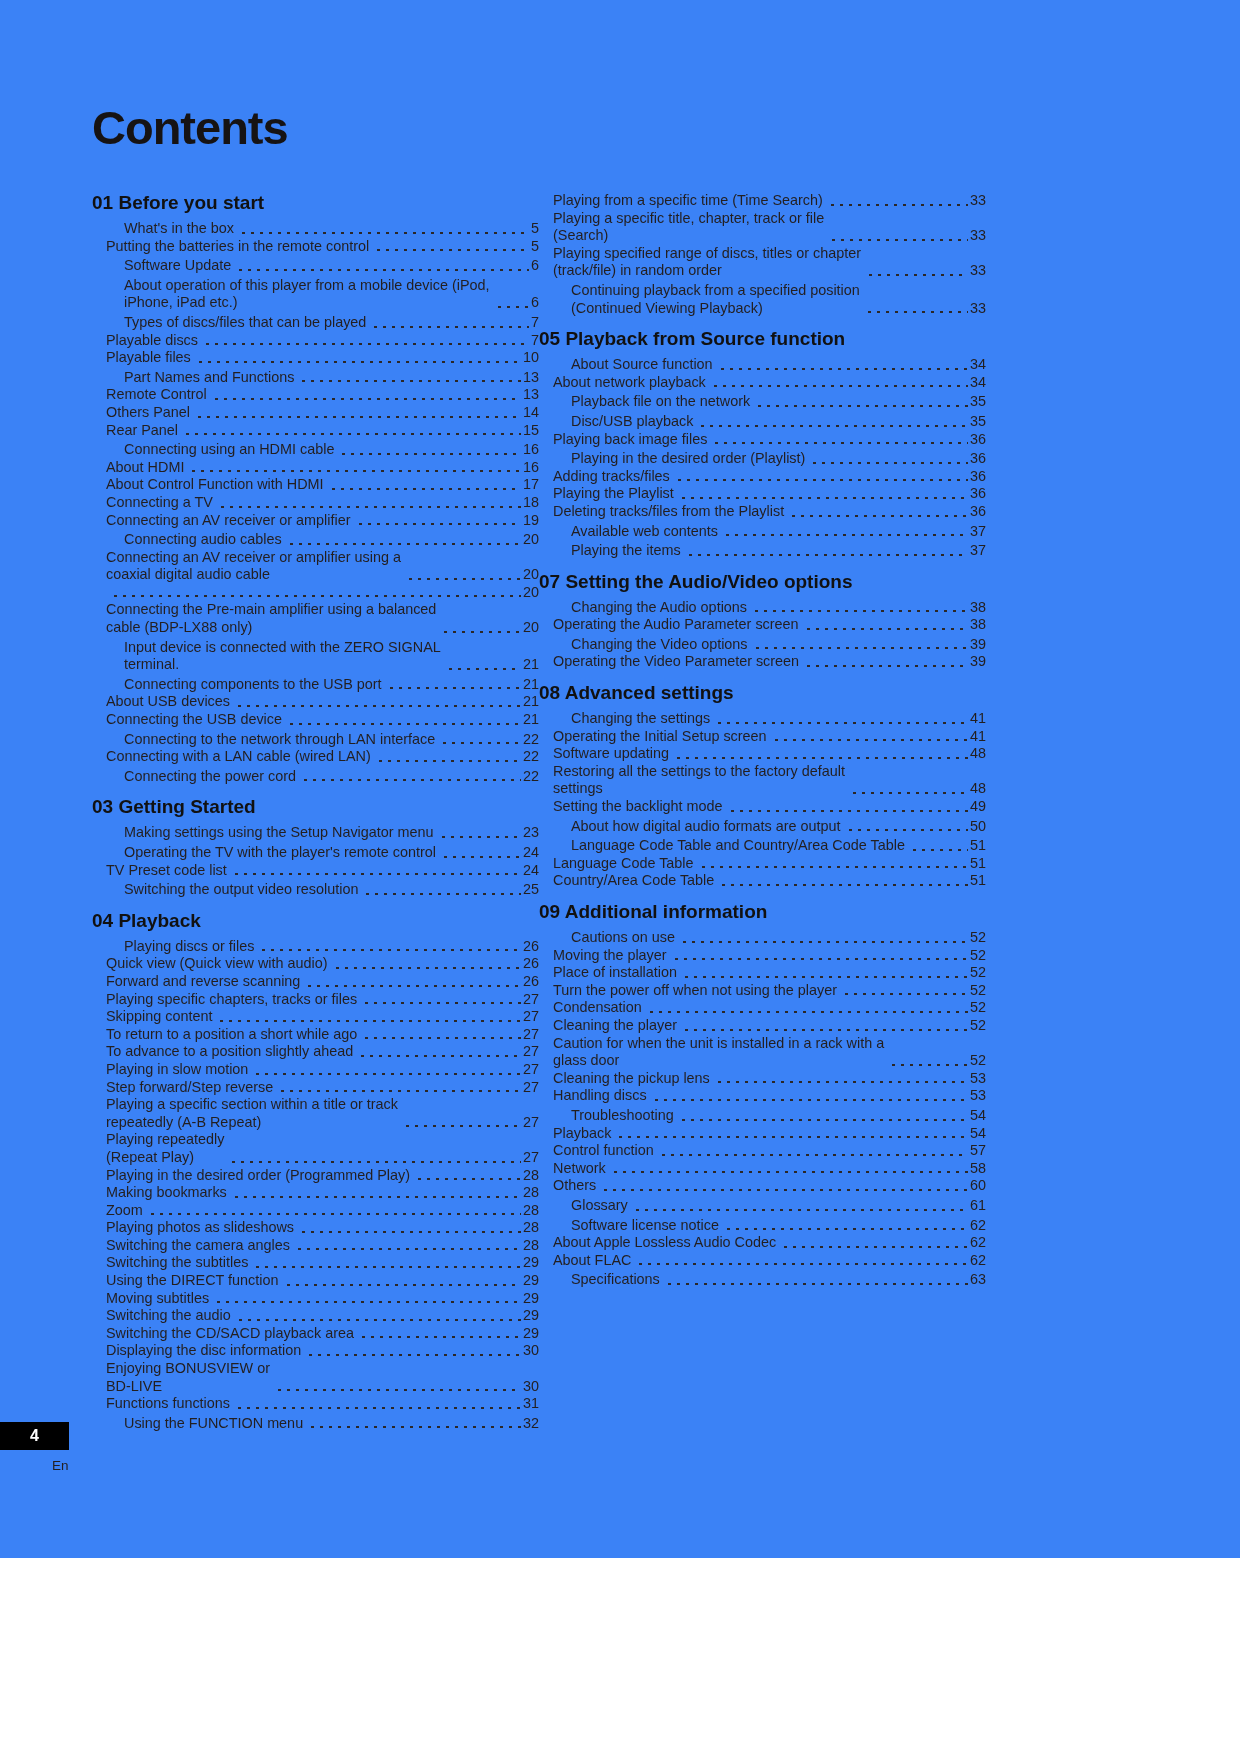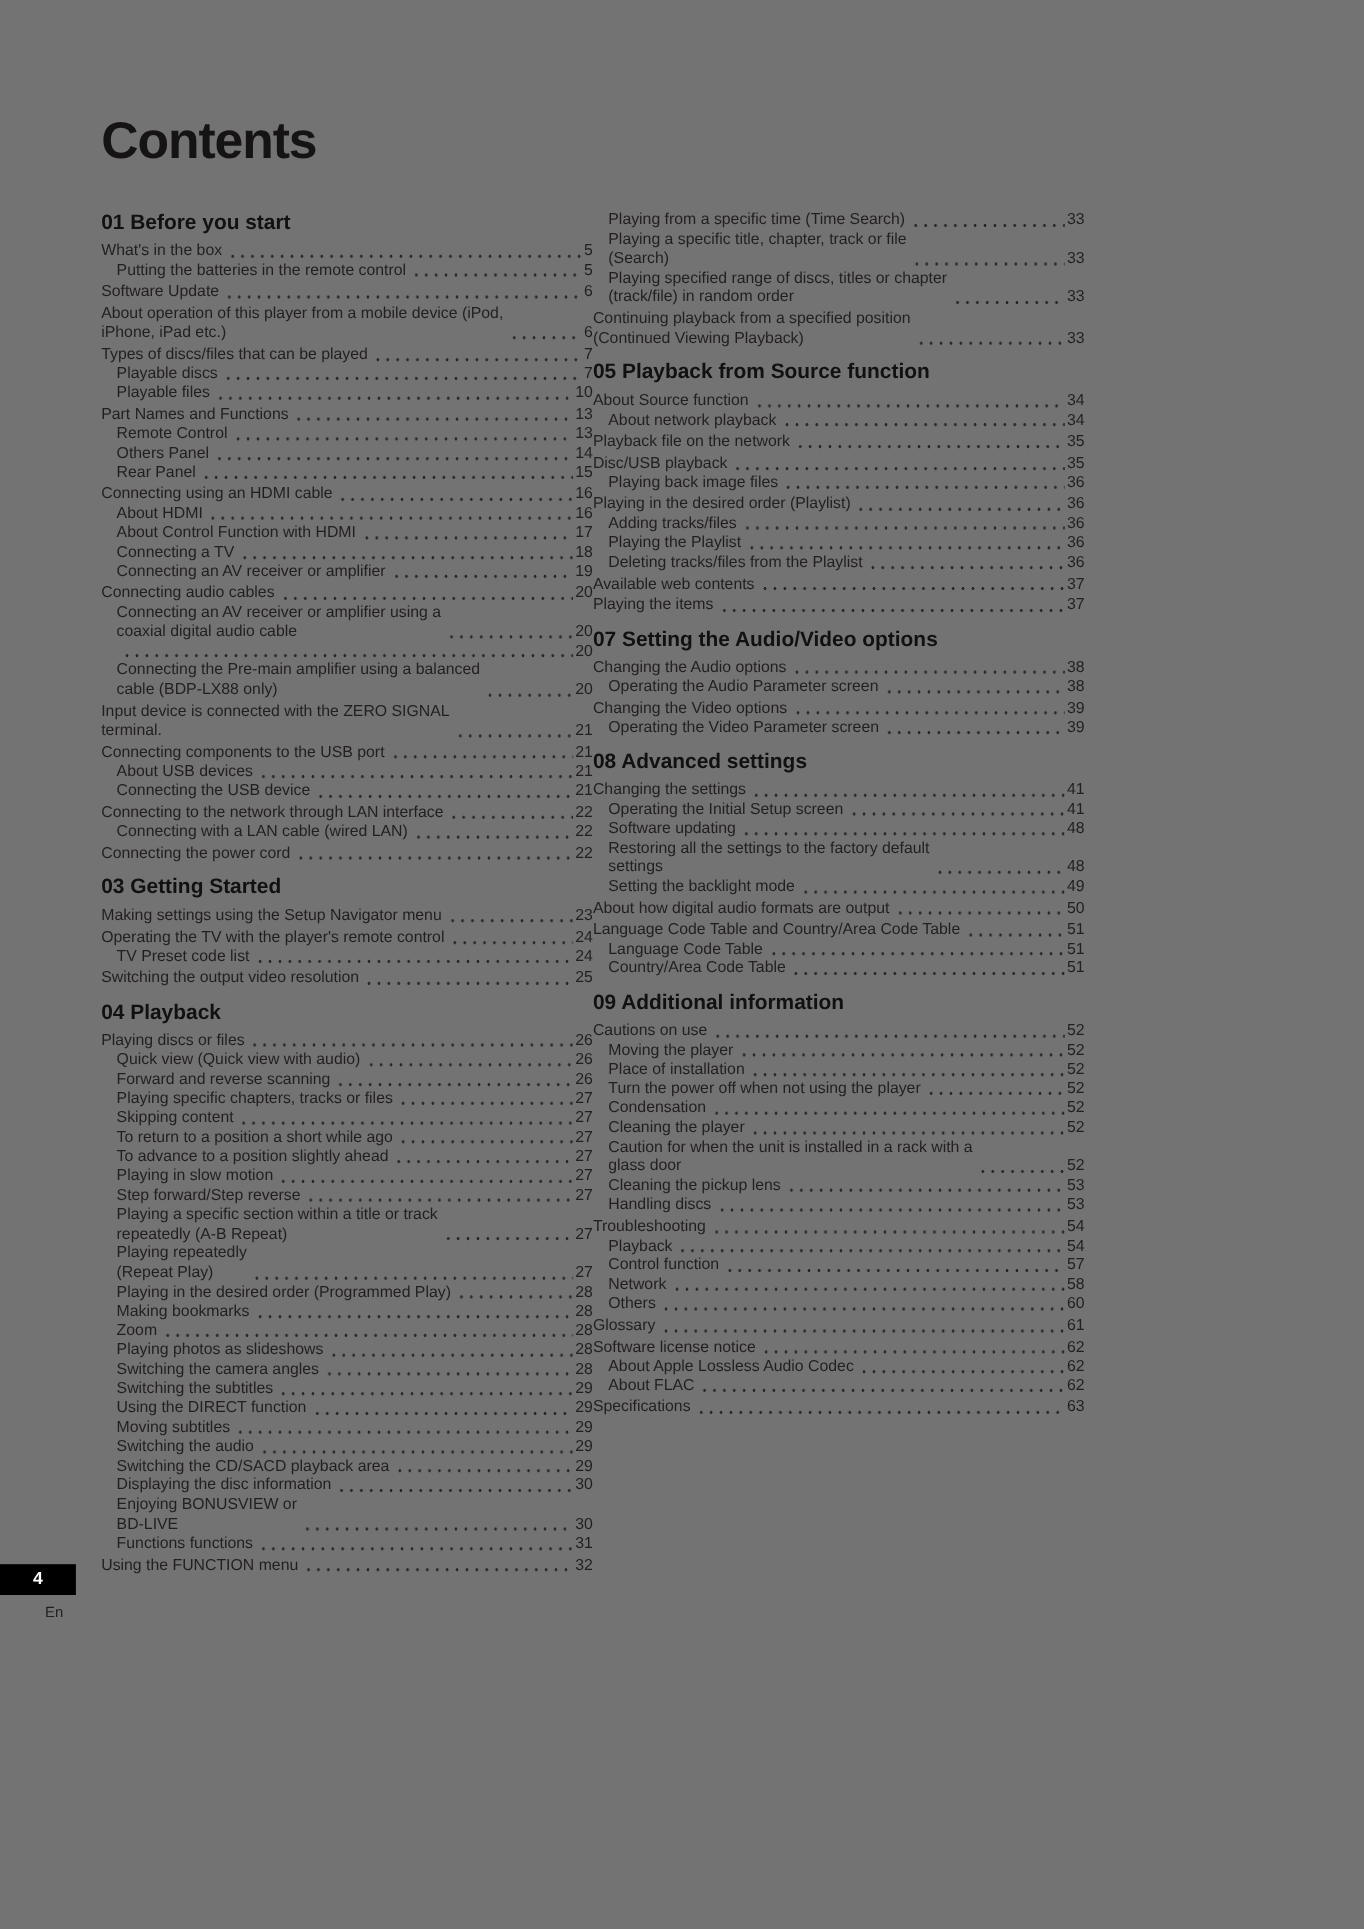--- a/index.html
+++ b/index.html
@@ -2,58 +2,58 @@
 <html><head>
 <meta charset="utf-8">
 <style>
   * { box-sizing: border-box; }
   html, body { margin: 0; padding: 0; }
   body {
     width: 1240px; height: 1754px; background: #ffffff;
     font-family: "Liberation Sans", "DejaVu Sans", sans-serif;
     color: #231f20;
   }
-  .page { position: relative; width: 1240px; height: 1754px; overflow: hidden; background: #737373; }
+  .page { position: relative; width: 1240px; height: 1558px; overflow: hidden; background: #3b82f6; }
 
   .title {
     position: absolute; left: 92px; top: 100px; margin: 0;
     font-size: 47px; line-height: 56px; font-weight: bold; letter-spacing: -1px; color: #161314;
   }
 
   .cols { position: absolute; left: 92px; top: 192px; width: 924px; display: flex; }
   .col { width: 447px; }
 
   .sec {
     font-size: 19px; line-height: 22px; font-weight: bold; color: #111;
     margin: 11px 0 6px 0;
   }
   .col > .sec:first-child { margin-top: 0; }
 
   .entry { display: flex; align-items: flex-end; font-size: 14.4px; line-height: 17.6px; }
-  .entry.top { margin-top: 2px; }
+  .entry.top { margin-top: 2px; margin-left: 32px; }
   .sec + .entry.top { margin-top: 0; }
   .entry.ind { padding-left: 14px; }
 
   .lab { white-space: pre-line; flex: 0 1 auto; }
   .dots {
     flex: 1 0 10px; height: 10px; margin: 0 2px 0 5px;
     background-image: radial-gradient(circle, #2b2728 1.15px, rgba(0,0,0,0) 1.5px);
     background-size: 9px 10px;
     background-repeat: repeat-x;
     background-position: left bottom;
   }
   .pg { white-space: nowrap; flex: 0 0 auto; }
 
   .pgbox {
     position: absolute; left: 0; top: 1422px; width: 69px; height: 28px;
     background: #000000; color: #ffffff;
     display: flex; align-items: center; justify-content: center;
     font-size: 16px; font-weight: bold;
   }
-  .lang { position: absolute; left: 41px; top: 1458px; font-size: 13.5px; color: #231f20; }
+  .lang { position: absolute; left: 52px; top: 1458px; font-size: 13.5px; color: #231f20; }
 </style>
 </head>
 <body>
 
 <div class="page">
   <h1 class="title">Contents</h1>
 
   <div class="cols">
     <div class="col">
         <h2 class="sec">01 Before you start</h2>

